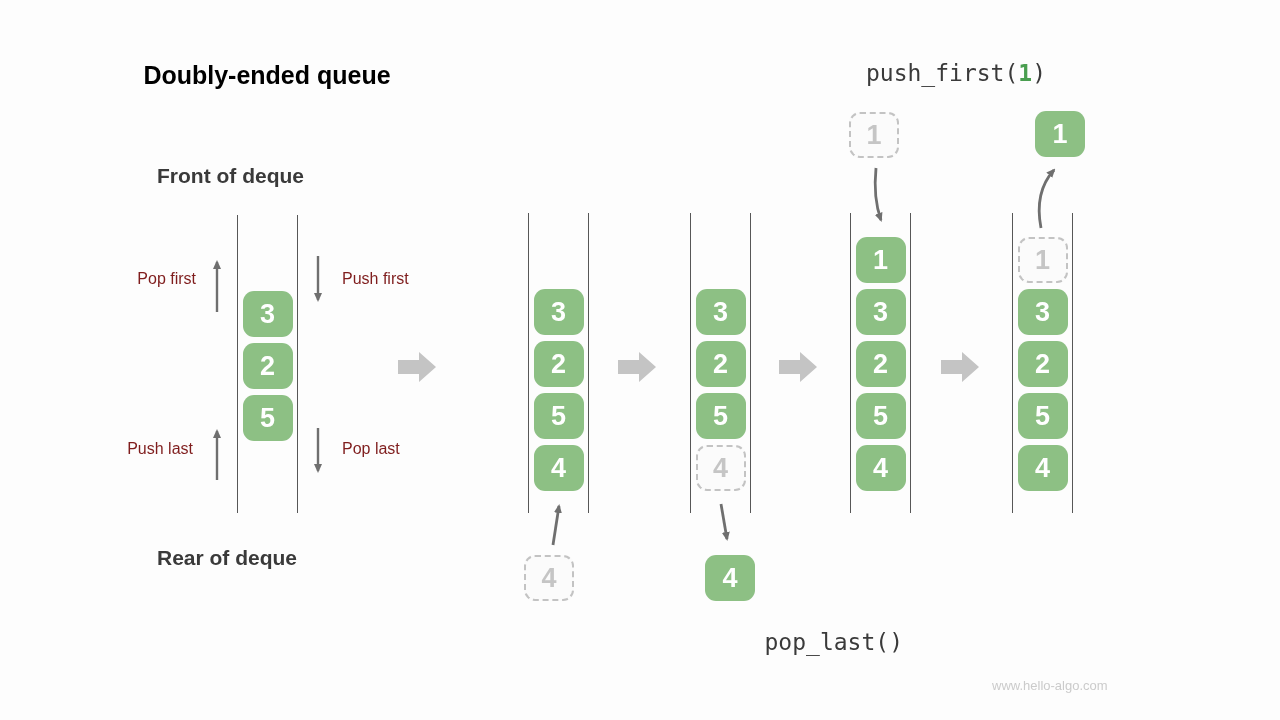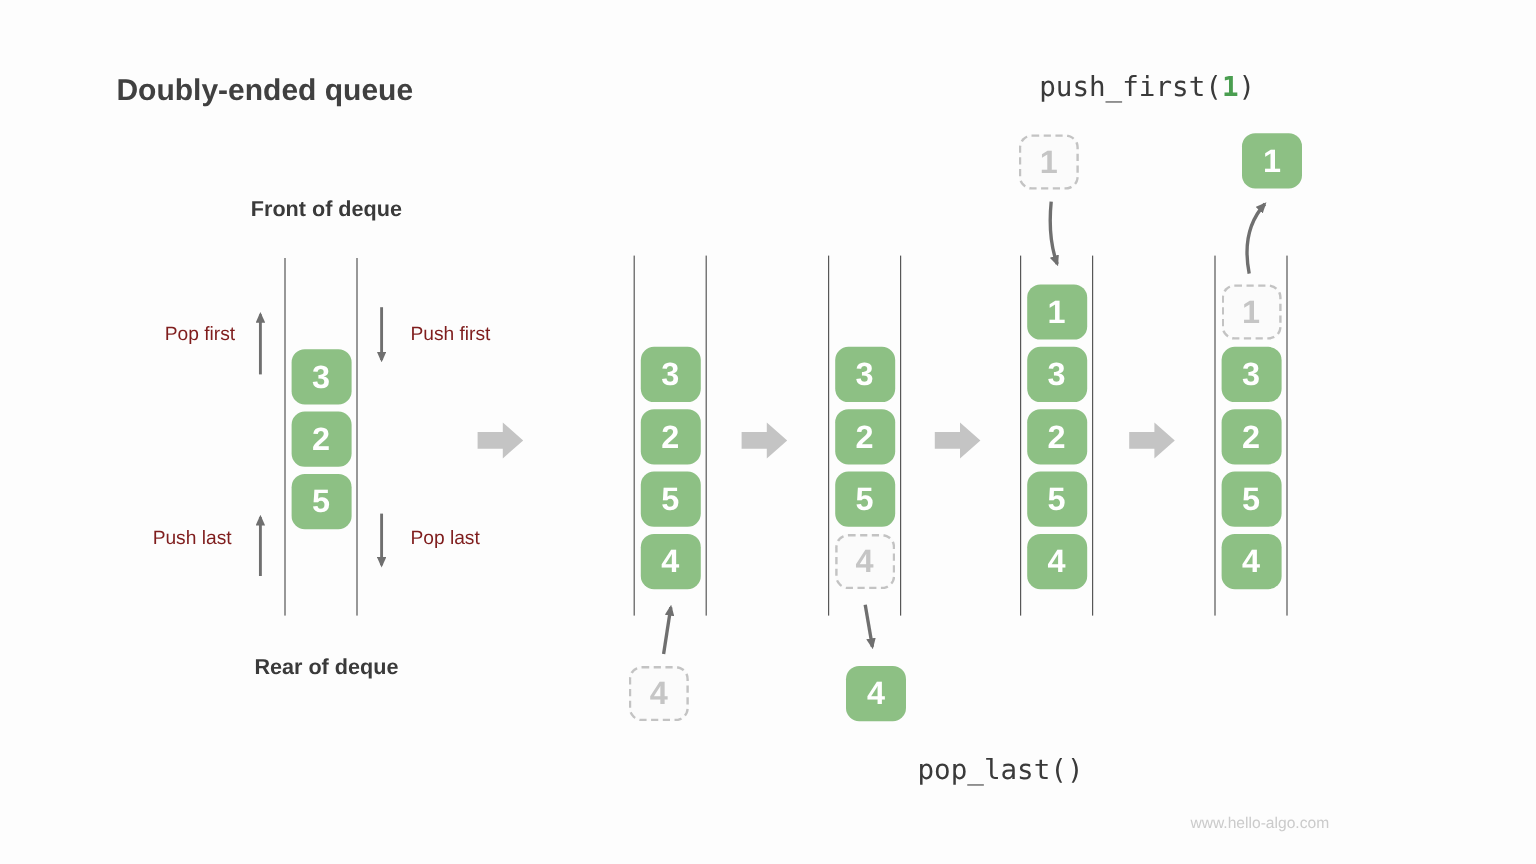--- a/index.html
+++ b/index.html
@@ -1,21 +1,21 @@
 <!DOCTYPE html>
 <html><head>
 <meta charset="utf-8">
 <style>
   html,body{margin:0;padding:0;background:#fdfdfd;}
   .canvas{position:relative;width:1280px;height:720px;background:#fdfdfd;overflow:hidden;
           font-family:"Liberation Sans",sans-serif;}
-  .title-line{position:absolute;left:97px;width:340px;
-          font-size:25px;font-weight:bold;color:#404040;line-height:34px;}
-  .big-label{position:absolute;width:230px;text-align:center;
-          font-size:18px;font-weight:bold;color:#3a3a3a;}
+  .title-line{position:absolute;left:97px;width:340px;text-align:center;
+          font-size:25px;font-weight:bold;color:#000000;line-height:34px;}
+  .big-label{position:absolute;width:230px;text-align:left;
+          font-size:21px;font-weight:bold;color:#3a3a3a;}
   .side-label{position:absolute;font-size:16px;font-weight:normal;color:#7f1d1d;white-space:nowrap;}
   .side-label.r{text-align:right;}
   .channel{position:absolute;width:61px;box-sizing:border-box;
           border-left:1.5px solid #575757;border-right:1.5px solid #575757;}
   .box{position:absolute;width:50px;height:46px;box-sizing:border-box;border-radius:11px;
           background:#8dc084;color:#ffffff;font-size:27px;font-weight:bold;
           line-height:46px;text-align:center;}
   .box.dashed{background:#fbfbfb;border:2px dashed #c3c3c3;color:#c5c5c5;line-height:42px;}
   .cell{left:50%;transform:translateX(-50%);}
   .op{position:absolute;width:260px;text-align:right;white-space:nowrap;

